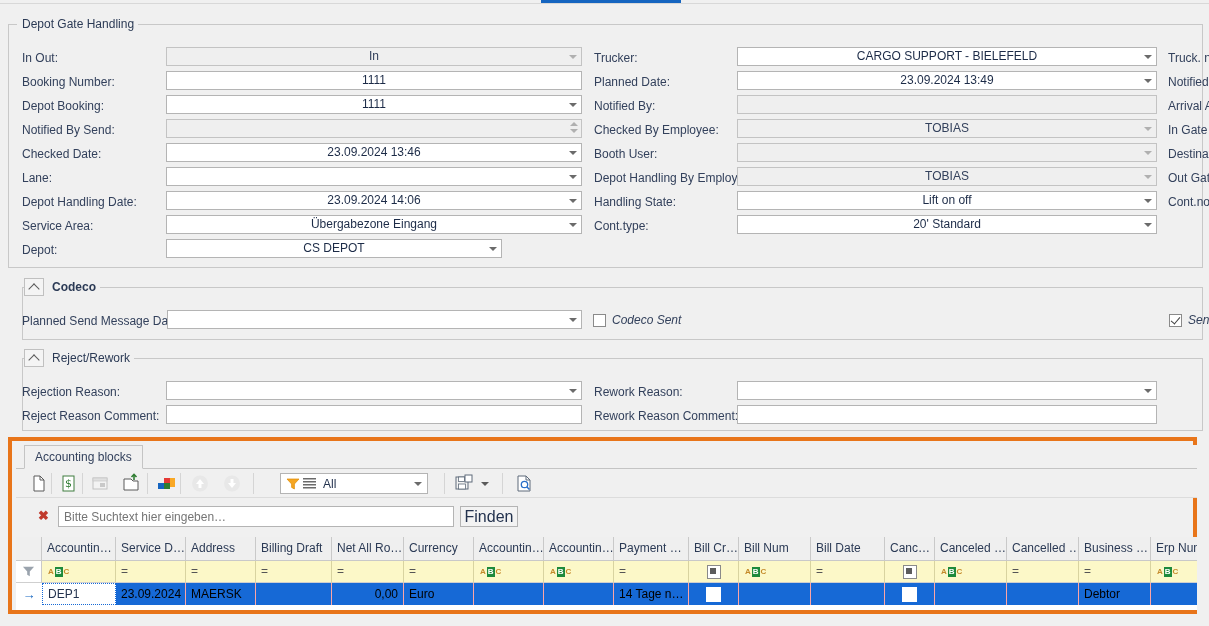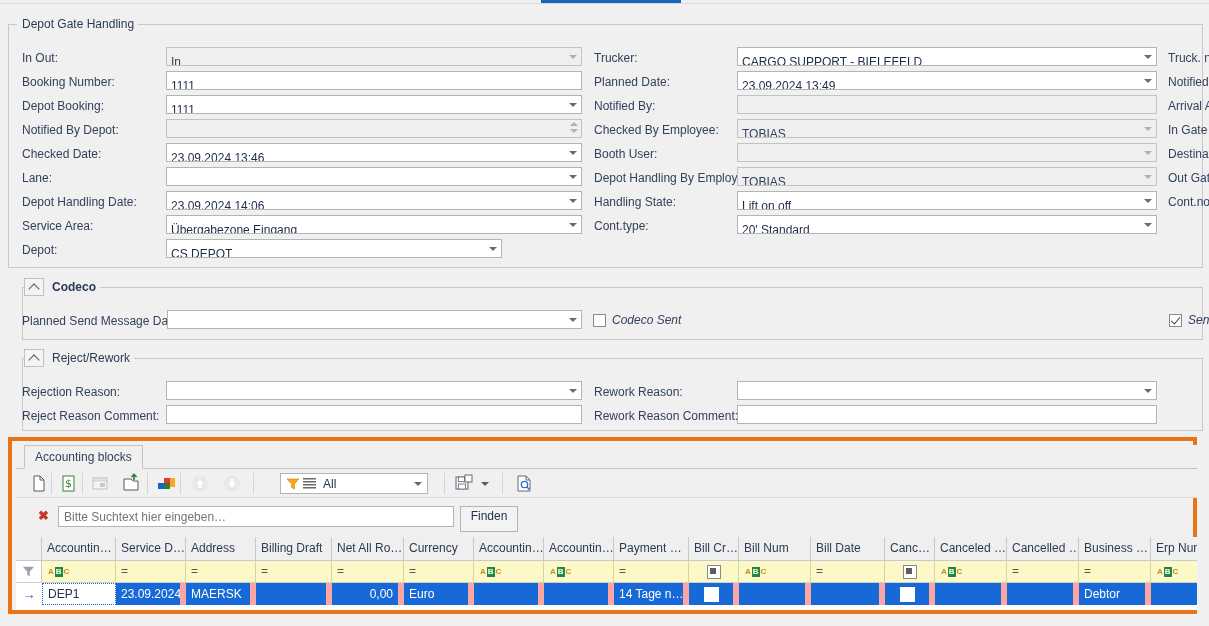--- a/index.html
+++ b/index.html
@@ -30,22 +30,22 @@
     display:flex; align-items:center; justify-content:center;
   }
   .collapse-btn .chev { width:7px; height:7px; border-left:1px solid #5a5a5a; border-top:1px solid #5a5a5a;
      transform: rotate(45deg); margin-top:3px; }
 
   
   .lbl { position:absolute; font-size:12px; color:#33415c; white-space:nowrap; line-height:16px; }
   .fld {
     position:absolute; height:19px; box-sizing:border-box;
     border:1px solid #b4b4b4; background:#ffffff;
-    font-size:12px; color:#1c2b47; line-height:17px; padding:6px 4px;
-    white-space:nowrap; overflow:hidden;
+    font-size:12px; color:#1c2b47; line-height:17px; padding:0 4px;
+    white-space:nowrap; overflow:hidden;text-align:center;
   }
   .fld.ro { background:#efefef; border-color:#c3c3c3; color:#33415c; }
   .fld .caret {
     position:absolute; right:4px; top:7px; width:0; height:0;
     border-left:4px solid transparent; border-right:4px solid transparent;
     border-top:4px solid #6b6b6b;
   }
   .fld.ro .caret { border-top-color:#b0b0b0; }
   .fld .spin { position:absolute; right:4px; top:2px; width:7px; height:14px; }
   .fld .spin i { display:block; width:0;height:0;border-left:4px solid transparent;border-right:4px solid transparent; }
@@ -87,22 +87,22 @@
      border-left:4px solid transparent;border-right:4px solid transparent;border-top:4px solid #6b6b6b; }
 
   
   .searchrow { position:absolute; left:4px; top:62px; width:1181px; height:28px; }
   .srch-x { position:absolute; left:22px; top:7px; font-size:13px; color:#c0392b; font-weight:bold; line-height:12px; }
   .srch-input {
     position:absolute; left:42px; top:3px; width:396px; height:21px; box-sizing:border-box;
     border:1px solid #b4b4b4; background:#fff; font-size:12px; color:#8d8d8d; padding:0 5px; line-height:19px;
   }
   .srch-btn {
-    position:absolute; left:444px; top:3px; width:58px; height:26px; box-sizing:border-box;
-    border:1px solid #b4b4b4; background:#f3f3f3; font-size:12px; color:#23324e;
+    position:absolute; left:444px; top:3px; width:58px; height:21px; box-sizing:border-box;
+    border:1px solid #b4b4b4; background:#f3f3f3; font-size:16px; color:#23324e;
     text-align:center; line-height:19px;
   }
 
   
   .grid { position:absolute; left:4px; top:96px; width:1181px; height:73px; overflow:hidden; background:#fff; }
   .grid-row { position:absolute; left:0; width:1181px; display:flex; box-sizing:border-box; }
   .hdr-row { top:0; height:24px; }
   .flt-row { top:24px; height:22px; }
   .dat-row { top:46px; height:22px; }
 
@@ -114,21 +114,21 @@
   }
   .fcell {
     box-sizing:border-box; height:22px; background:#fcf8c8;
     border-right:1px solid #d8d3a0; border-bottom:1px solid #cfcfcf;
     font-size:12px; color:#444; line-height:21px; padding:0 5px;
     white-space:nowrap; overflow:hidden; display:flex; align-items:center;
   }
   .fcell.first { background:#fff; border-right:1px solid #c9c9c9; justify-content:center; }
   .dcell {
     box-sizing:border-box; height:22px; background:#1669d6;
-    border-right:6px solid #fca5a5; color:#ffffff;
+    border-right:1px solid #fca5a5; color:#000000;
     font-size:12px; line-height:21px; padding:0 5px;
     white-space:nowrap; overflow:hidden; display:flex; align-items:center;
   }
   .dcell.indic { background:#ffffff; color:#1565c0; justify-content:center; border-right:none; }
   .dcell.white { background:#ffffff; color:#23324e; border:1px dotted #1669d6; }
   .dcell.num { justify-content:flex-end; }
   .dcell.center { justify-content:center; }
 
   .eqsign { color:#555; font-size:12px; }
   .abc { display:inline-block; font-size:8px; letter-spacing:0px; line-height:10px; }
@@ -154,21 +154,21 @@
 
   <div class="group" style="left:8px; top:24px; width:1193px; height:243px;">
     <div class="gb-top-left" style="left:0; width:8px;"></div>
     <div class="gb-top-right" style="left:120px; right:0;"></div>
   </div>
   <div class="group-title" style="left:18px; top:17px;">Depot Gate Handling</div>
 
   <div class="lbl" style="left:22px; top:50px;">In Out:</div>
   <div class="lbl" style="left:22px; top:74px;">Booking Number:</div>
   <div class="lbl" style="left:22px; top:98px;">Depot Booking:</div>
-  <div class="lbl" style="left:22px; top:122px;">Notified By Depot:</div>
+  <div class="lbl" style="left:22px; top:122px;">Notified By Send:</div>
   <div class="lbl" style="left:22px; top:146px;">Checked Date:</div>
   <div class="lbl" style="left:22px; top:170px;">Lane:</div>
   <div class="lbl" style="left:22px; top:194px;">Depot Handling Date:</div>
   <div class="lbl" style="left:22px; top:218px;">Service Area:</div>
   <div class="lbl" style="left:22px; top:242px;">Depot:</div>
 
   <div class="fld ro" style="left:166px; top:47px; width:416px;">
     <span>In</span>
     <span class="caret"></span>
   </div>

